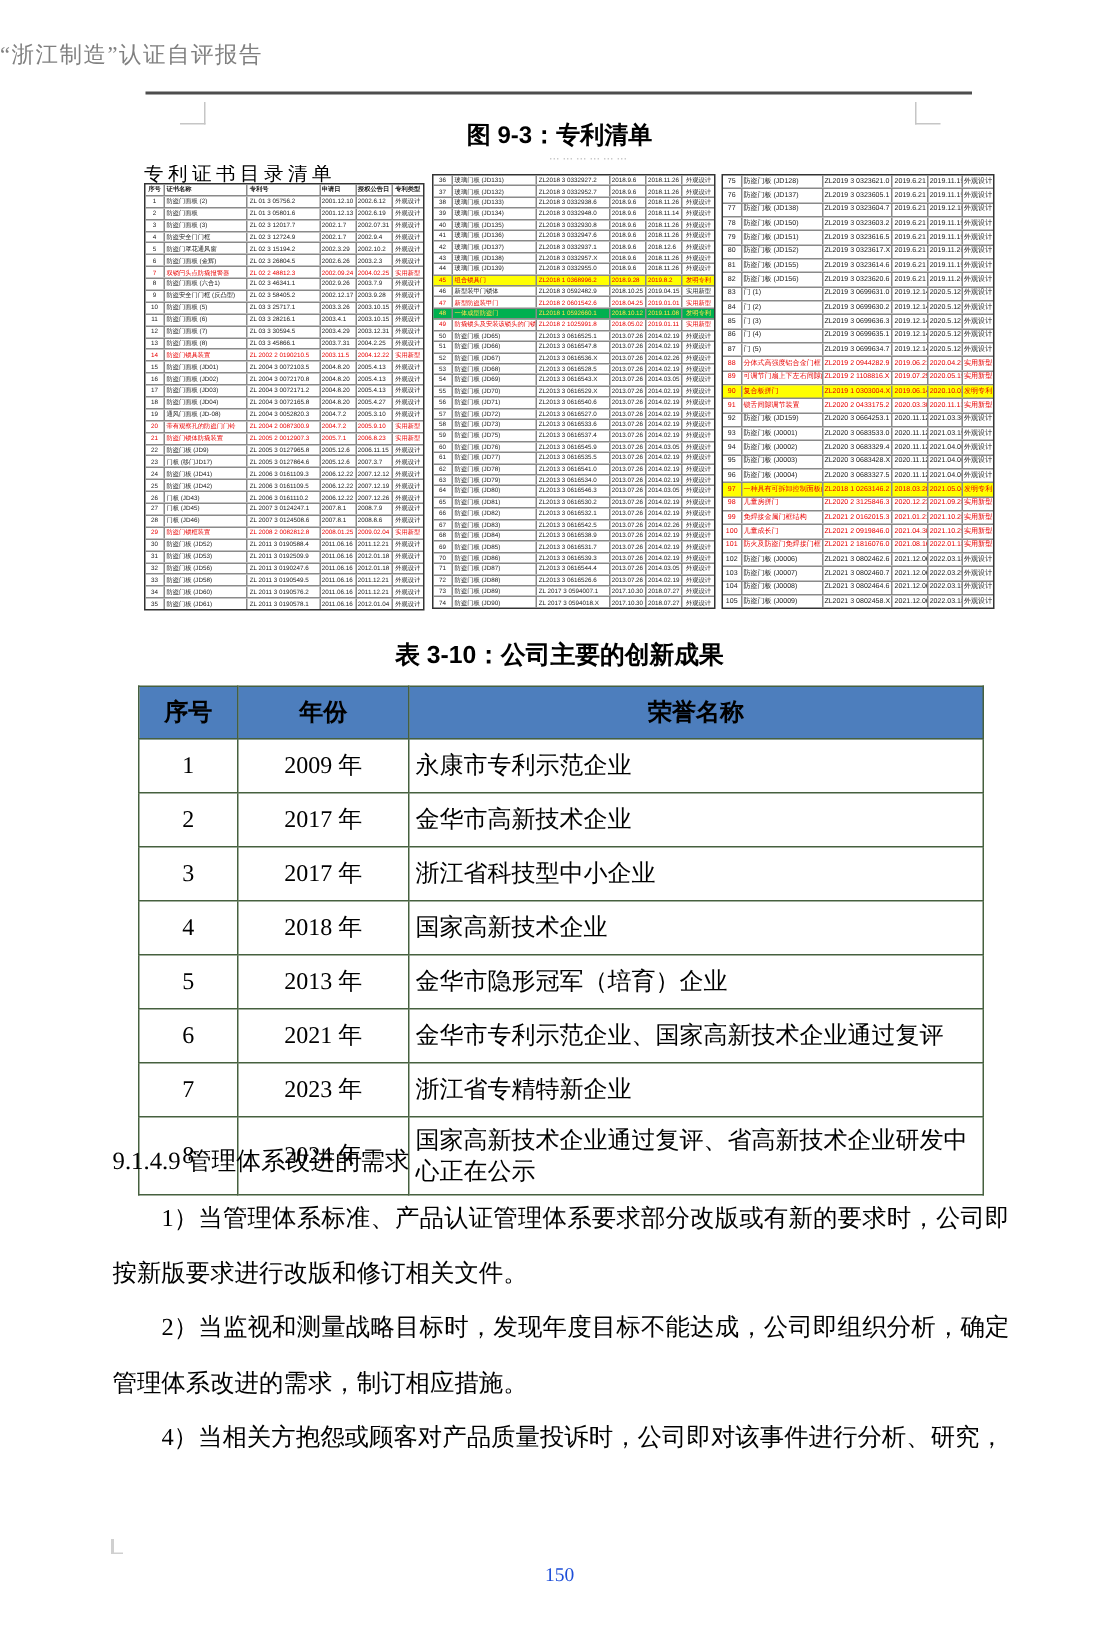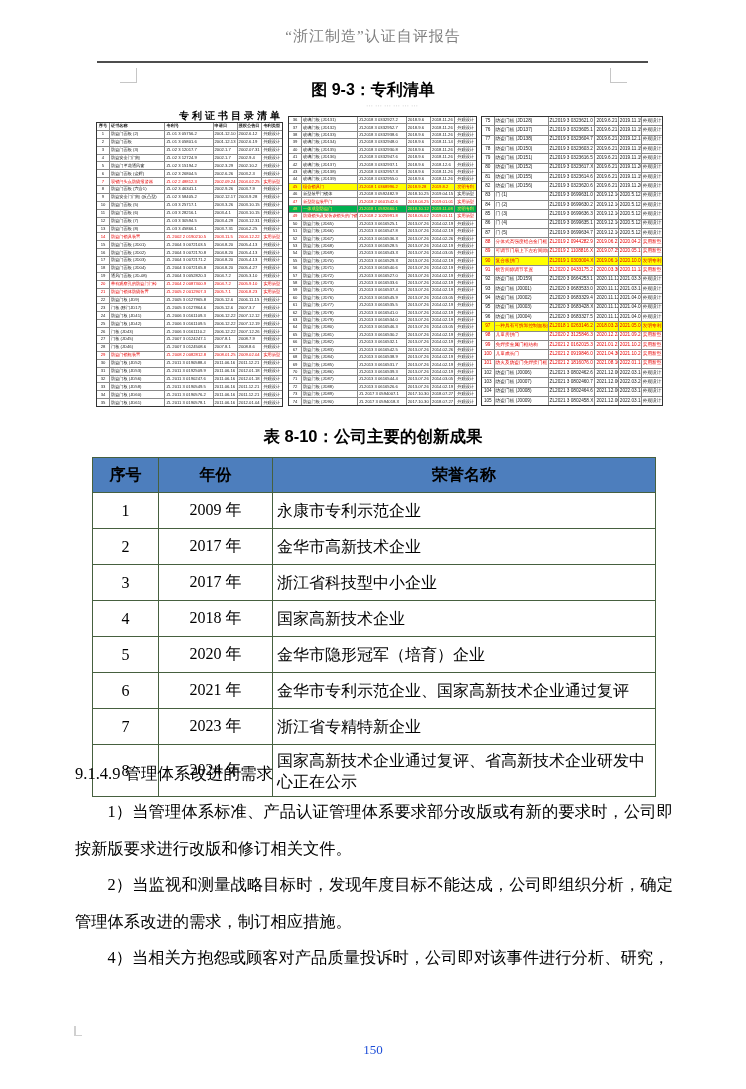--- a/index.html
+++ b/index.html
@@ -4,21 +4,21 @@
 <style>
   html,body{margin:0;padding:0;background:#ffffff;}
   .page{
     position:relative;width:746px;height:1089px;background:#ffffff;
     margin:0 auto;overflow:hidden;
     font-family:"Liberation Serif","DejaVu Serif",serif;color:#000;
   }
   
   .doc-header{
     position:absolute;top:27px;left:0;width:100%;
-    text-align:center;font-size:15px;color:#808080;letter-spacing:1px;
+    text-align:left;font-size:15px;color:#808080;letter-spacing:1px;
   }
   .header-rule{
     position:absolute;top:61px;left:97px;width:551px;height:0;
     border-top:2px solid #4d4d4d;
   }
   .crop-mark{position:absolute;width:16px;height:14px;}
   .crop-left{left:120px;top:68px;border-right:1px solid #c6c6c6;border-bottom:1px solid #c6c6c6;}
   .crop-right{left:610px;top:68px;border-left:1px solid #c6c6c6;border-bottom:1px solid #c6c6c6;}
   .mark-bottom-left{position:absolute;left:74px;top:1026px;width:6px;height:9px;
     border-left:2px solid #d0d0d0;border-bottom:1px solid #d0d0d0;}
@@ -35,21 +35,21 @@
   }
   
   .patent-image{position:absolute;left:95px;top:104px;width:573px;height:314px;background:#fff;}
   .sheet-artifact{
     position:absolute;left:238px;top:-2px;width:120px;height:9px;
     color:#bdbdbd;font-size:7px;letter-spacing:2px;overflow:hidden;
     filter:blur(0.4px);text-align:center;
   }
   .sheet-panel{position:absolute;background:#fff;}
   .sheet-title{
-    text-align:right;font-weight:bold;font-size:10px;letter-spacing:3px;
+    text-align:left;font-weight:normal;font-size:13px;letter-spacing:3px;
     height:12px;line-height:12px;white-space:nowrap;overflow:hidden;
   }
   .sheet-table{border:1px solid #333;display:flex;flex-direction:column;}
   .sheet-row{flex:1 1 auto;display:flex;align-items:center;border-bottom:0.6px solid #8a8a8a;overflow:hidden;}
   .sheet-row:last-child{border-bottom:none;}
   .sheet-row.hdr{font-weight:bold;}
   .sheet-cell{
     height:100%;display:flex;align-items:center;overflow:hidden;
     border-right:0.6px solid #8a8a8a;padding:0 1px;box-sizing:border-box;
     font-size:4.2px;line-height:1;white-space:nowrap;color:#1a1a1a;
@@ -974,21 +974,21 @@
             <span class="sheet-cell c1">防盗门板 (J0009)</span>
             <span class="sheet-cell c2">ZL2021 3 0802458.X</span>
             <span class="sheet-cell c3">2021.12.06</span>
             <span class="sheet-cell c4">2022.03.18</span>
             <span class="sheet-cell c5">外观设计</span>
           </div>
         </div>
     </div>
   </div>
 
-  <div class="tbl-caption">表 8-10：公司主要的创新成果</div>
+  <div class="tbl-caption">表 3-10：公司主要的创新成果</div>
 
   <table class="honor-table">
     <colgroup>
       <col class="w-no">
         <col class="w-year">
         <col class="w-honor">
     </colgroup>
     <thead>
       <tr>
         <th>序号</th>
@@ -1012,21 +1012,21 @@
           <td class="col-year">2017 年</td>
           <td class="col-honor">浙江省科技型中小企业</td>
         </tr>
         <tr>
           <td class="col-no">4</td>
           <td class="col-year">2018 年</td>
           <td class="col-honor">国家高新技术企业</td>
         </tr>
         <tr>
           <td class="col-no">5</td>
-          <td class="col-year">2020 年</td>
+          <td class="col-year">2013 年</td>
           <td class="col-honor">金华市隐形冠军（培育）企业</td>
         </tr>
         <tr>
           <td class="col-no">6</td>
           <td class="col-year">2021 年</td>
           <td class="col-honor">金华市专利示范企业、国家高新技术企业通过复评</td>
         </tr>
         <tr>
           <td class="col-no">7</td>
           <td class="col-year">2023 年</td>

